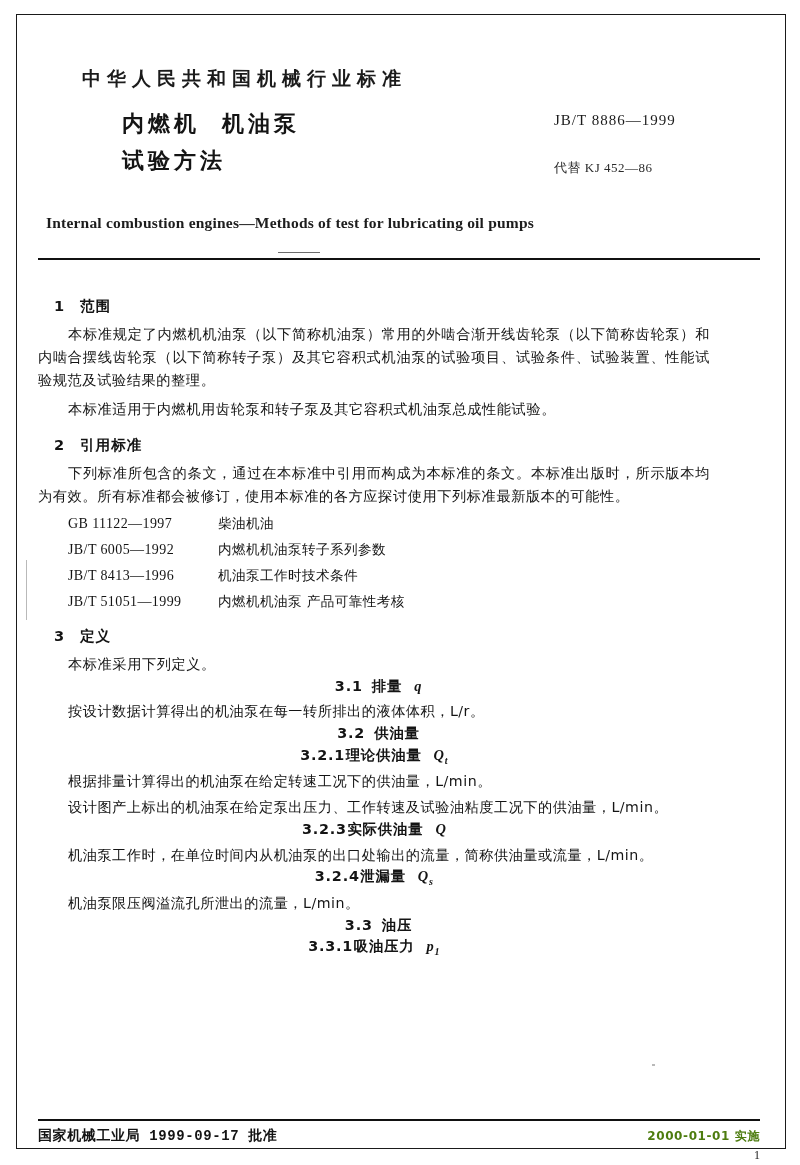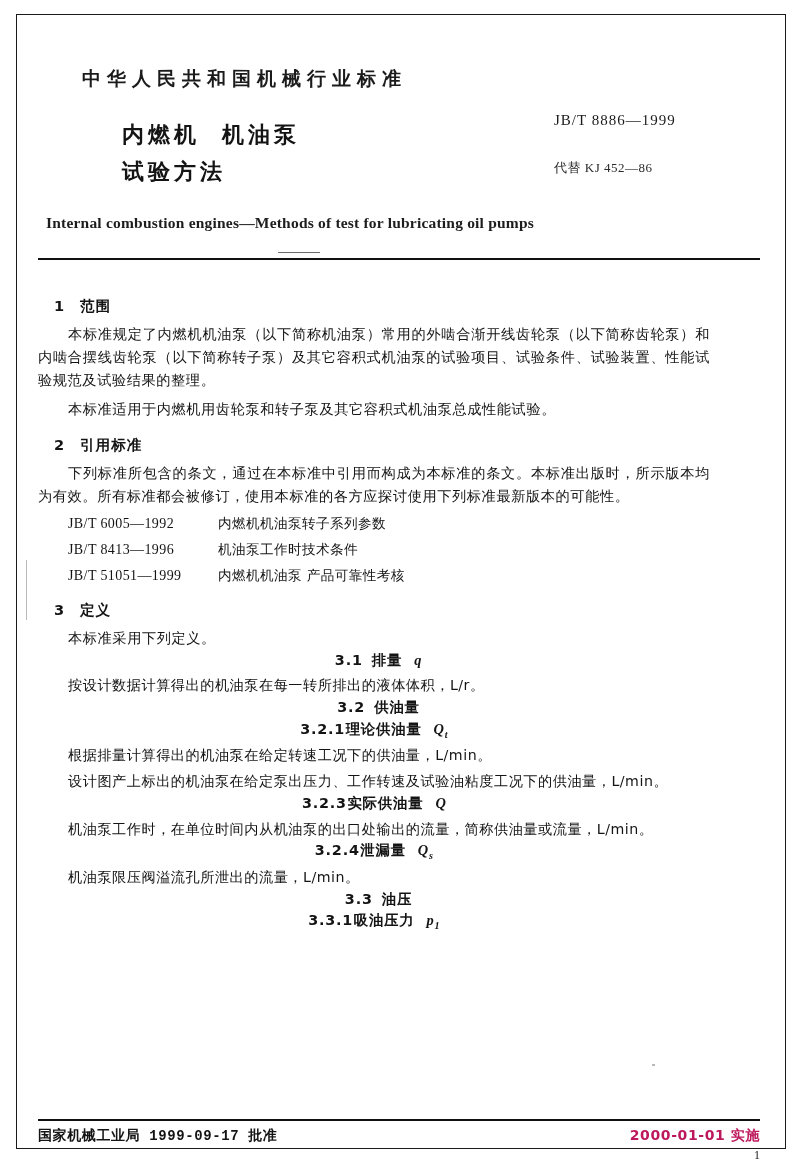--- a/index.html
+++ b/index.html
@@ -47,21 +47,20 @@
     top: 108px;
     width: 330px;
     text-align: left;
   }
   .title-main {
     font-size: 22px;
     font-weight: bold;
     letter-spacing: 4px;
     color: #141414;
     line-height: 1.45;
-    margin-top: 11px;
   }
   .title-main .gap { display:inline-block; width: 22px; }
   .title-sub {
     font-size: 22px;
     font-weight: bold;
     letter-spacing: 4px;
     color: #141414;
     margin-top: 6px;
   }
   .code-block {
@@ -190,24 +189,24 @@
     font-size: 14px;
     font-weight: bold;
     letter-spacing: .6px;
     color: #141414;
     font-family: Liberation Mono, monospace;
   }
   .footer-right {
     position: absolute;
     right: 40px;
     bottom: 20px;
-    font-size: 14px;
+    font-size: 12px;
     font-weight: bold;
     letter-spacing: .6px;
-    color: #be185d;
+    color: #4d7c0f;
   }
   .page-no {
     position: absolute;
     right: 40px;
     bottom: 2px;
     font-size: 12px;
     color: #222;
     font-family: "Liberation Serif", serif;
   }
 
@@ -271,20 +270,23 @@
     </div>
     <div class="para">本标准规定了内燃机机油泵（以下简称机油泵）常用的外啮合渐开线齿轮泵（以下简称齿轮泵）和内啮合摆线齿轮泵（以下简称转子泵）及其它容积式机油泵的试验项目、试验条件、试验装置、性能试验规范及试验结果的整理。</div>
     <div class="para">本标准适用于内燃机用齿轮泵和转子泵及其它容积式机油泵总成性能试验。</div>
 
     <div class="sec">
       <span class="num">2</span><span>引用标准</span>
     </div>
     <div class="para">下列标准所包含的条文，通过在本标准中引用而构成为本标准的条文。本标准出版时，所示版本均为有效。所有标准都会被修订，使用本标准的各方应探讨使用下列标准最新版本的可能性。</div>
 
     <div class="refline">
+      <span class="rno">GB 11122—1997</span><span class="rname">柴油机油</span>
+    </div>
+    <div class="refline">
       <span class="rno">JB/T 6005—1992</span><span class="rname">内燃机机油泵转子</span><span class="rname sp"></span><span class="rname">系列参数</span>
     </div>
     <div class="refline">
       <span class="rno">JB/T 8413—1996</span><span class="rname">机油泵工作时</span><span class="rname sp"></span><span class="rname">技术条件</span>
     </div>
     <div class="refline">
       <span class="rno">JB/T 51051—1999</span><span class="rname">内燃机</span><span class="rname sp"></span><span class="rname">机油泵  产品可靠性考核</span>
     </div>
 
     <div class="sec">

